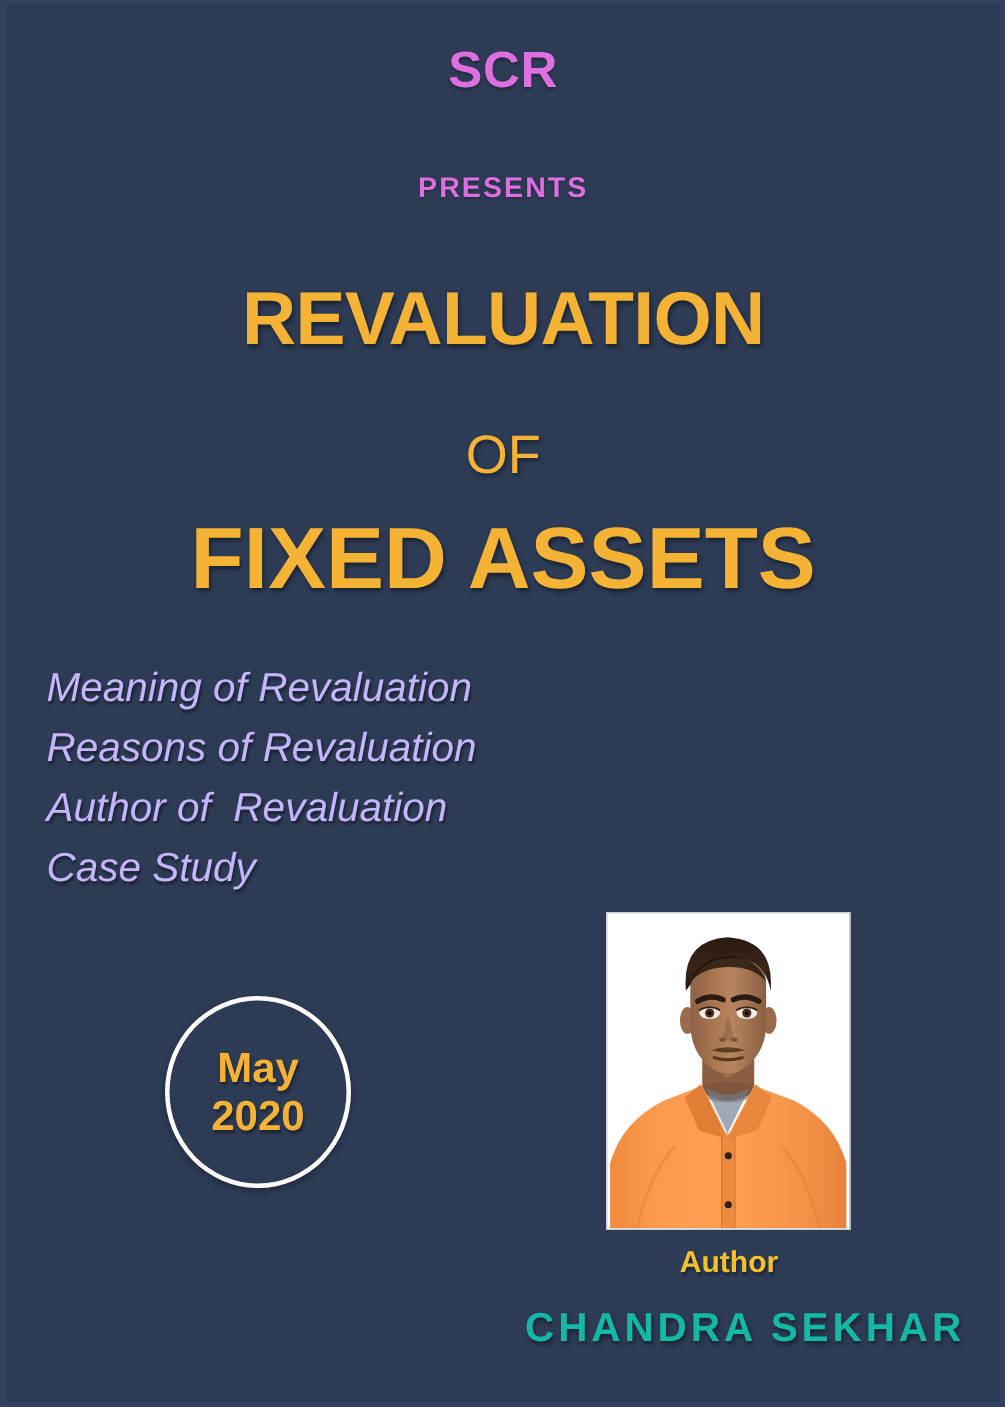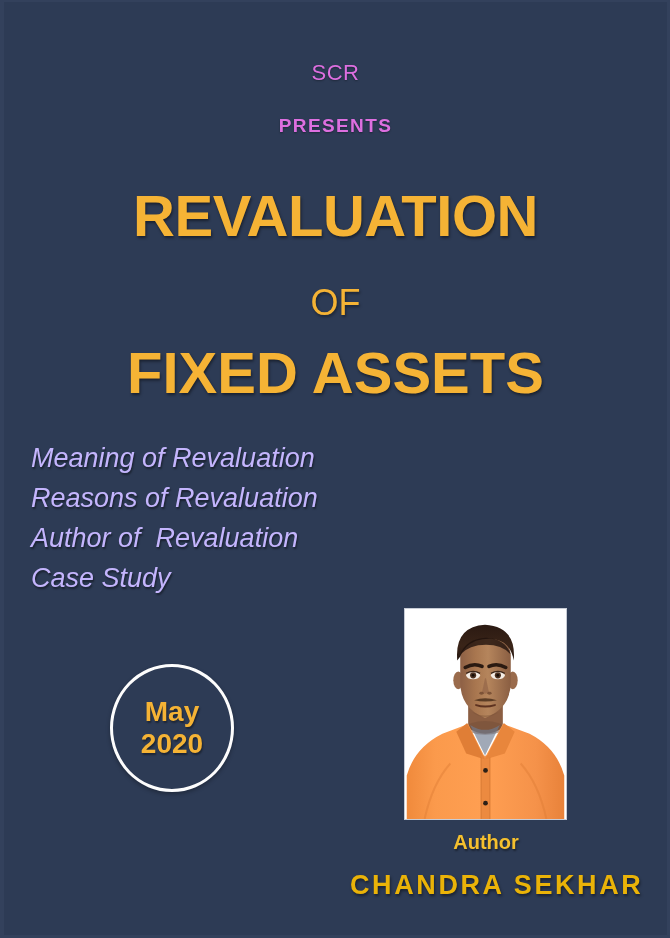--- a/index.html
+++ b/index.html
@@ -25,26 +25,25 @@
     border-bottom: 3px solid #33415c;
   }
 
   
   .brand {
     position: absolute;
     top: 26px;
     left: 0;
     right: 0;
     text-align: center;
-    font-size: 22px;
-    font-weight: 400;
+    font-size: 34px;
+    font-weight: 700;
     letter-spacing: 0.5px;
     color: #dd6fe0;
     text-shadow: 0 1px 2px rgba(0,0,0,0.35);
-    margin-top: 32px;
   }
 
   .presents {
     position: absolute;
     top: 113px;
     left: 0;
     right: 0;
     text-align: center;
     font-size: 19px;
     font-weight: 700;
@@ -53,21 +52,21 @@
     text-shadow: 0 1px 2px rgba(0,0,0,0.35);
   }
 
   
   .title-main {
     position: absolute;
     top: 185px;
     left: 0;
     right: 0;
     text-align: center;
-    font-size: 58px;
+    font-size: 50px;
     line-height: 1;
     font-weight: 700;
     letter-spacing: -0.5px;
     color: #f5b335;
     text-shadow: 1px 2px 3px rgba(0,0,0,0.45);
     white-space: nowrap;
   }
 
   .title-of {
     position: absolute;
@@ -172,21 +171,21 @@
 
   .author-name {
     position: absolute;
     top: 868px;
     left: 346px;
     width: 280px;
     text-align: center;
     font-size: 27px;
     font-weight: 700;
     letter-spacing: 2.6px;
-    color: #eab308;
+    color: #14b8a6;
     text-shadow: 1px 2px 3px rgba(0,0,0,0.45);
     white-space: nowrap;
   }
 </style>
 </head>
 <body>
 
 <div class="poster">
 
   <div class="brand">SCR</div>

